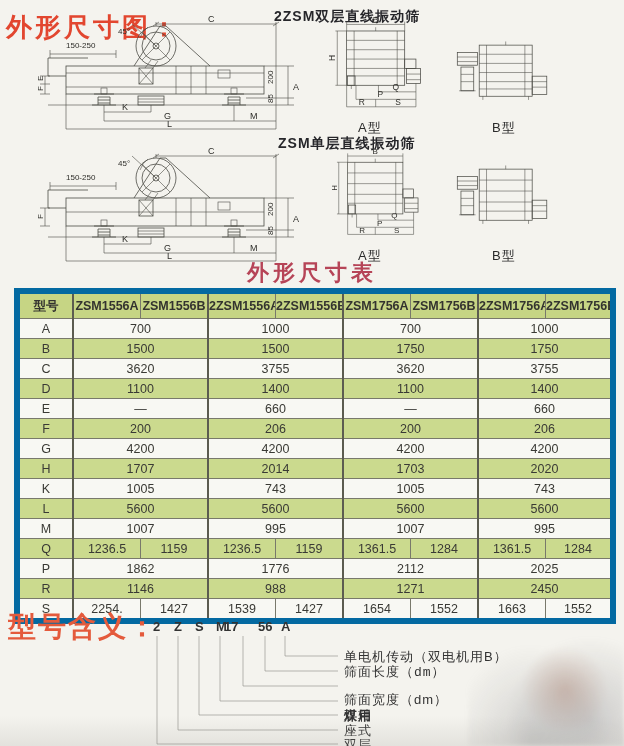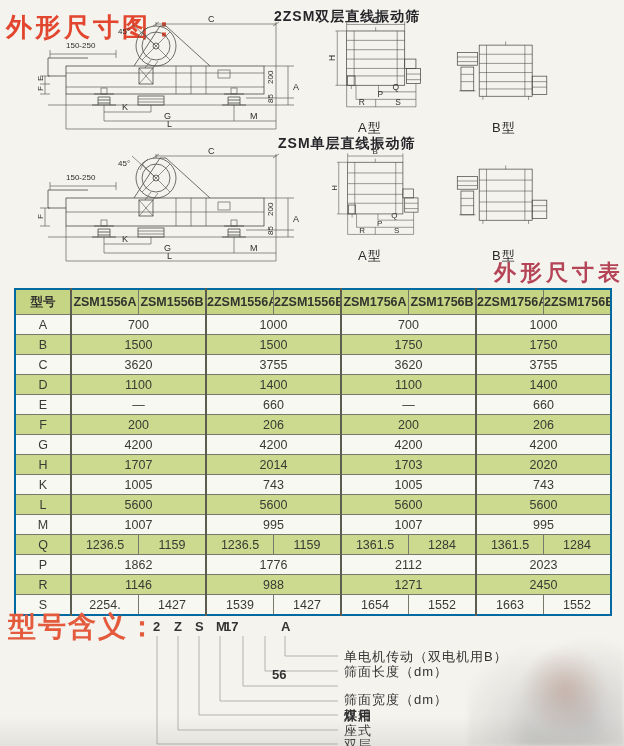--- a/index.html
+++ b/index.html
@@ -8,37 +8,37 @@
         box-shadow:0 0 4px rgba(0,0,0,.3);}
   .abs{position:absolute;}
 
   
   .heading{left:6px;top:10px;font-size:26px;font-weight:bold;color:var(--heading_red);
            letter-spacing:3px;}
   .dia-title{font-size:14px;font-weight:bold;color:#26262a;letter-spacing:1px;margin-left:34px;}
   .t1{left:240px;top:8px;}
   .t2{left:244px;top:135px;}
   .type-caption{font-size:13px;color:#2b2b2b;letter-spacing:1px;text-align:right;}
-  .table-title{left:0;top:258px;width:100%;text-align:right;font-size:22px;font-weight:bold;
+  .table-title{left:0;top:258px;width:100%;text-align:center;font-size:22px;font-weight:bold;
                color:var(--table_title_red);letter-spacing:4px;}
   .meaning-label{left:8px;top:608px;font-size:28px;font-weight:bold;color:var(--meaning_red);
                  letter-spacing:2px;}
 
   
   svg{display:block;}
   svg line,svg path,svg rect,svg circle,svg polyline{stroke:#4b4b45;stroke-width:.8;fill:none;}
   svg .thin{stroke-width:.6;}
   svg text{fill:#2e2e2a;font-family:"Liberation Sans",sans-serif;stroke:none;}
   .dim{font-size:9px;}
   .dimS{font-size:8px;}
 
   
   .dims-wrap{left:14px;top:288px;}
   table.dims{border-collapse:collapse;table-layout:fixed;width:596px;
-             border:2px solid #0369a1;font-size:12.5px;color:#3a3a35;}
+             border:6px solid #0369a1;font-size:12.5px;color:#3a3a35;}
   table.dims th,table.dims td{border:1px solid #79796b;text-align:center;padding:0;height:19px;
              overflow:hidden;white-space:nowrap;}
   table.dims thead th{background:var(--table_green_header);height:24px;font-weight:bold;
              font-size:12.5px;color:#33332f;}
   table.dims tr.green td{background:var(--table_green);}
   table.dims tr.white td{background:var(--row_white);}
   table.dims .gb{border-right-width:2px;border-right-color:#5c5c50;}
 
   
   .tree{left:0;top:616px;width:624px;height:130px;overflow:hidden;}
@@ -336,21 +336,21 @@
             <td>1361.5</td>
             <td class="gb">1284</td>
             <td>1361.5</td>
             <td>1284</td>
           </tr>
           <tr class="white">
             <td class="lbl gb">P</td>
             <td colspan="2" class="gb">1862</td>
             <td colspan="2" class="gb">1776</td>
             <td colspan="2" class="gb">2112</td>
-            <td colspan="2">2023</td>
+            <td colspan="2">2025</td>
           </tr>
           <tr class="green">
             <td class="lbl gb">R</td>
             <td colspan="2" class="gb">1146</td>
             <td colspan="2" class="gb">988</td>
             <td colspan="2" class="gb">1271</td>
             <td colspan="2">2450</td>
           </tr>
           <tr class="white">
             <td class="lbl gb">S</td>
@@ -378,26 +378,26 @@
       <polyline class="thin" style="stroke:#8a8a84" points="243,20 243,70 338,70"></polyline>
       <polyline class="thin" style="stroke:#8a8a84" points="265,20 265,55 338,55"></polyline>
       <polyline class="thin" style="stroke:#8a8a84" points="285,20 285,40 338,40"></polyline>
     </svg>
     <div>
         <span class="code-ch" style="left: 153px;">2</span>
         <span class="code-ch" style="left: 174px;">Z</span>
         <span class="code-ch" style="left: 195px;">S</span>
         <span class="code-ch" style="left: 216px;">M</span>
         <span class="code-ch" style="left: 224px;">17</span>
-        <span class="code-ch" style="left: 272px; margin-top: 48px;">56</span>
+        <span class="code-ch" style="left: 258px;">56</span>
         <span class="code-ch" style="left: 281px;">A</span>
       </div>
     <div>
         <div class="def-label" style="top: 32px;">单电机传动（双电机用B）</div>
-        <div class="def-label" style="top: 47px;">筛面长度（dm）</div>
+        <div class="def-label" style="top: 47px; font-family: Liberation Mono, monospace;">筛面长度（dm）</div>
         <div class="def-label" style="top: 75px;">筛面宽度（dm）</div>
         <div class="def-label" style="top: 91px; font-weight: bold;">煤用</div>
         <div class="def-label" style="top: 91px;">双轴</div>
         <div class="def-label" style="top: 106px;">座式</div>
         <div class="def-label" style="top: 120px;">双层</div>
       </div>
   </div>
 
   <div class="abs photo"></div>
   <div class="abs bottom-shade"></div>

